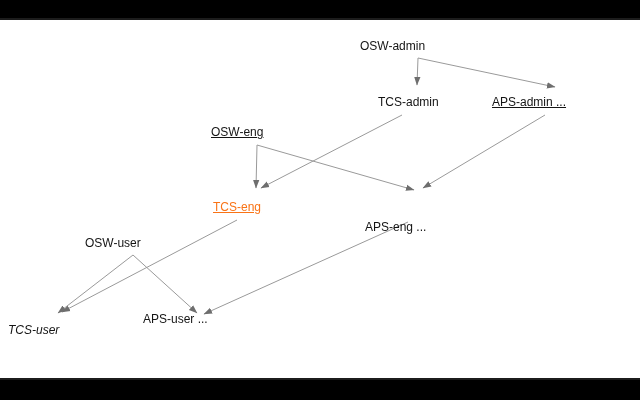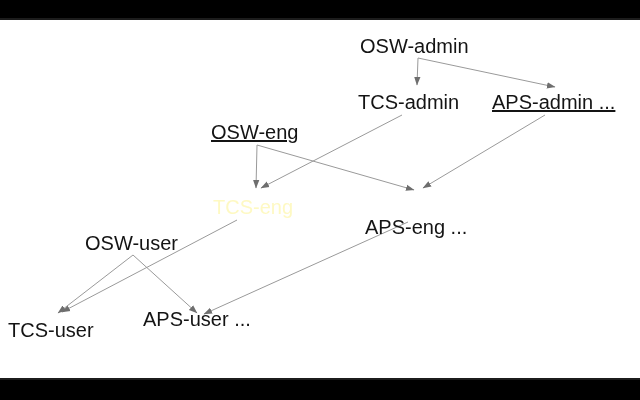--- a/index.html
+++ b/index.html
@@ -44,21 +44,21 @@
   #edge-layer {
     position: absolute;
     left: 0;
     top: 0;
     width: 640px;
     height: 400px;
     z-index: 1;
   }
   .node-label {
     position: absolute;
-    font-size: 20px;
+    font-size: 12px;
     line-height: 26px;
     color: #141414;
     white-space: nowrap;
     z-index: 2;
     letter-spacing: 0px;
   }
 </style>
 </head>
 <body>
 
@@ -79,23 +79,23 @@
         <line x1="257" y1="145" x2="256" y2="188" stroke="#9a9a9a" stroke-width="1" marker-end="url(#arrow)"></line>
         <line x1="257" y1="145" x2="414" y2="190" stroke="#9a9a9a" stroke-width="1" marker-end="url(#arrow)"></line>
         <line x1="237" y1="220" x2="62" y2="312" stroke="#9a9a9a" stroke-width="1" marker-end="url(#arrow)"></line>
         <line x1="408" y1="222" x2="204" y2="314" stroke="#9a9a9a" stroke-width="1" marker-end="url(#arrow)"></line>
         <line x1="133" y1="255" x2="58" y2="313" stroke="#9a9a9a" stroke-width="1" marker-end="url(#arrow)"></line>
         <line x1="133" y1="255" x2="197" y2="313" stroke="#9a9a9a" stroke-width="1" marker-end="url(#arrow)"></line>
       </g>
   </svg>
   <div id="nodes">
       <div class="node-label" style="left: 360px; top: 33px; color: rgb(20, 20, 20);">OSW-admin</div>
-      <div class="node-label" style="left: 358px; top: 89px; color: rgb(20, 20, 20);">TCS-admin</div>
+      <div class="node-label" style="left: 378px; top: 89px; color: rgb(20, 20, 20);">TCS-admin</div>
       <div class="node-label" style="left: 492px; top: 89px; color: rgb(20, 20, 20); text-decoration: underline;">APS-admin ...</div>
       <div class="node-label" style="left: 211px; top: 119px; color: rgb(20, 20, 20); text-decoration: underline;">OSW-eng</div>
-      <div class="node-label" style="left: 213px; top: 194px; color: #fef9c3;">TCS-eng</div>
+      <div class="node-label" style="left: 213px; top: 194px; color: #f97316; text-decoration: underline;">TCS-eng</div>
       <div class="node-label" style="left: 365px; top: 194px; color: rgb(20, 20, 20); margin-top: 20px;">APS-eng ...</div>
       <div class="node-label" style="left: 85px; top: 230px; color: rgb(20, 20, 20); text-align: center;">OSW-user</div>
-      <div class="node-label" style="left: 8px; top: 317px; color: rgb(20, 20, 20);">TCS-user</div>
+      <div class="node-label" style="left: 8px; top: 317px; color: rgb(20, 20, 20); font-style: italic;">TCS-user</div>
       <div class="node-label" style="left: 143px; top: 306px; color: rgb(20, 20, 20);">APS-user ...</div>
     </div>
   <div id="letterbox-bottom" class="letterbox"></div>
 </div>
 
 </body></html>

